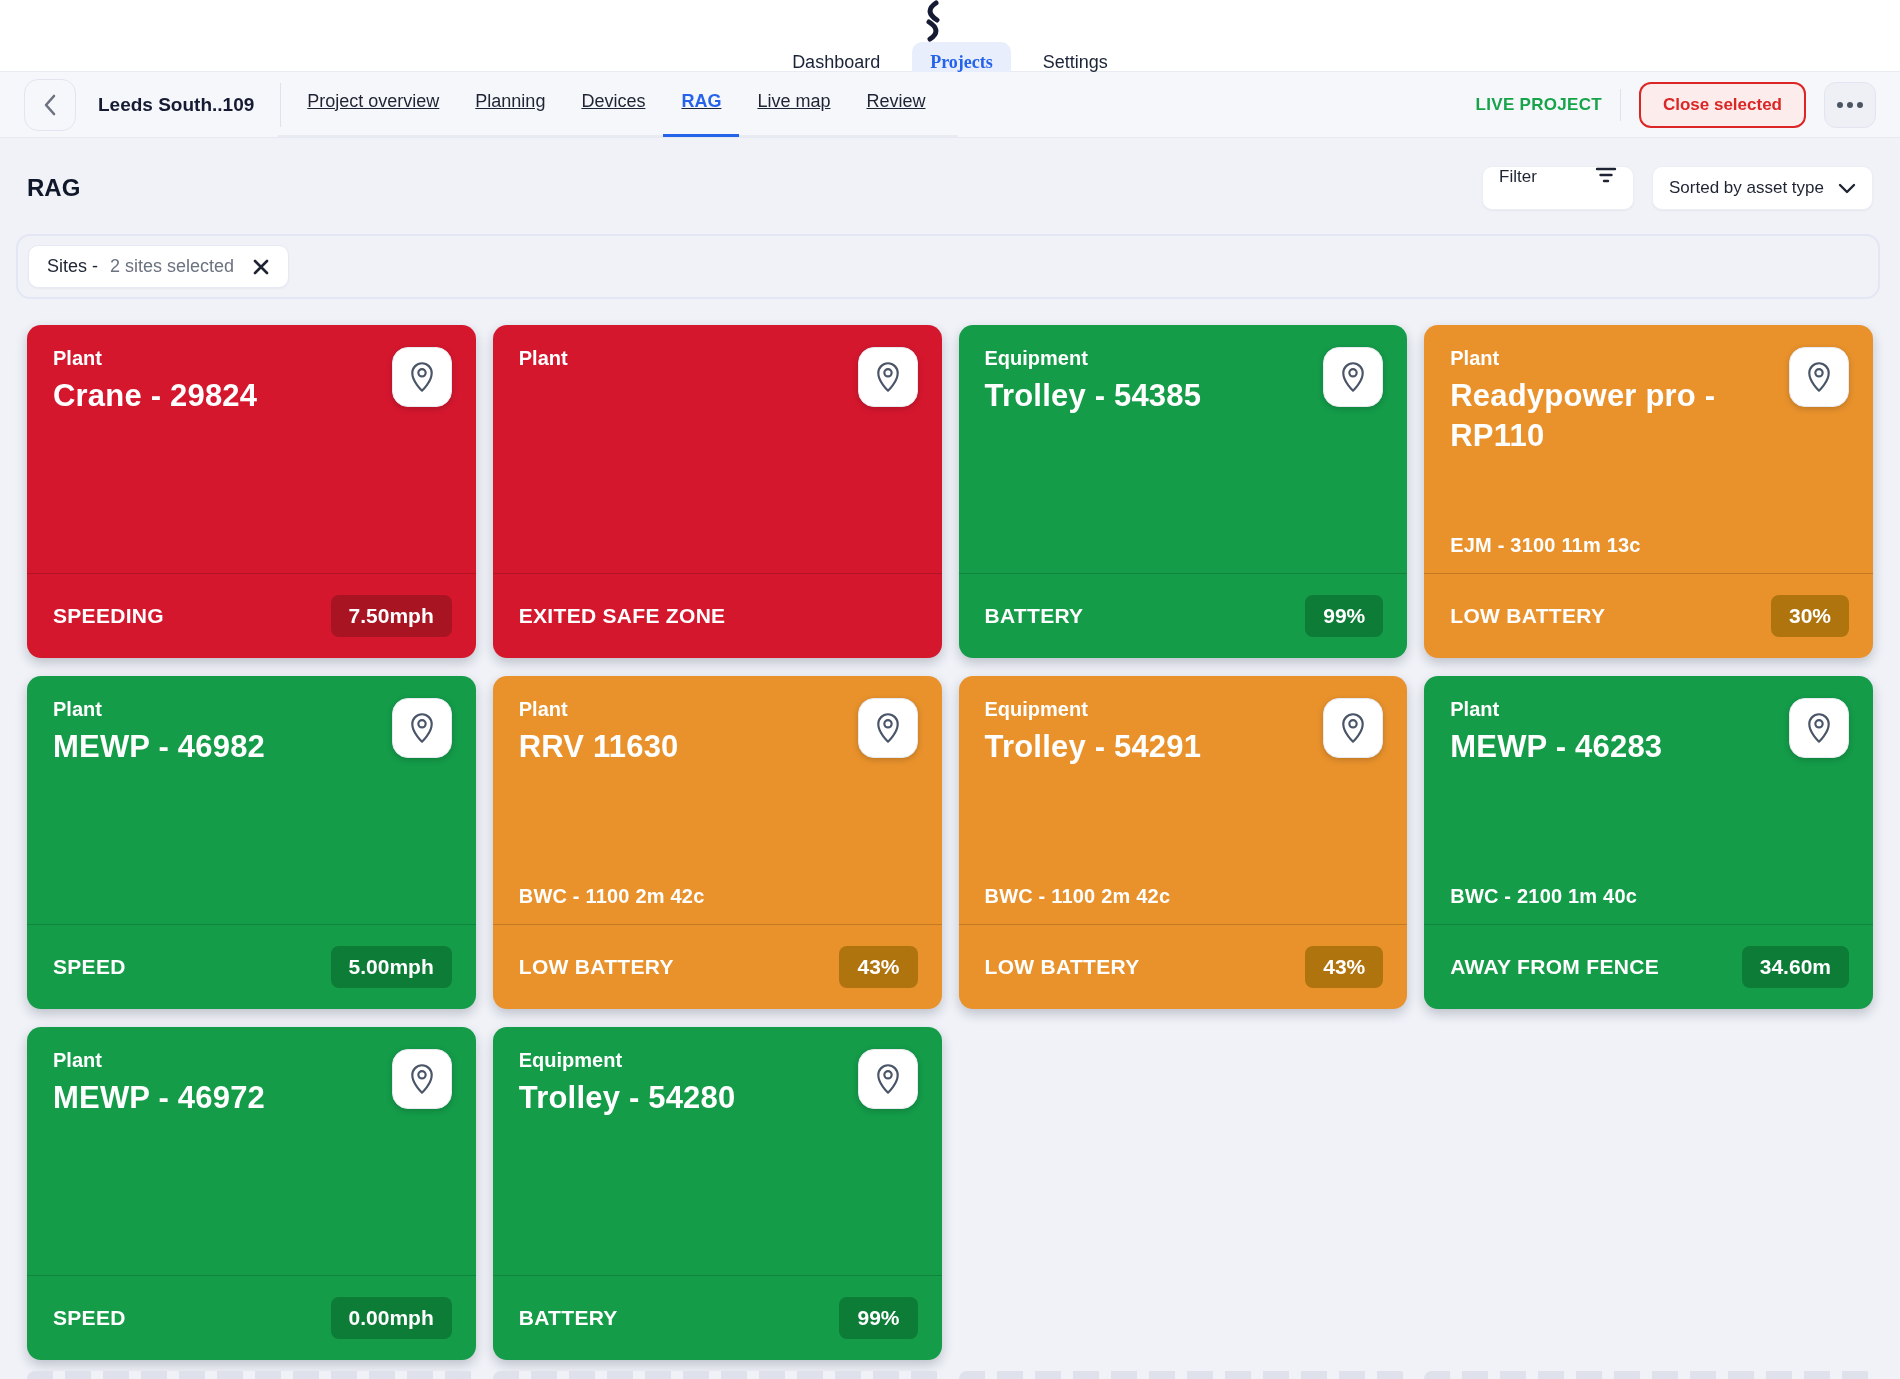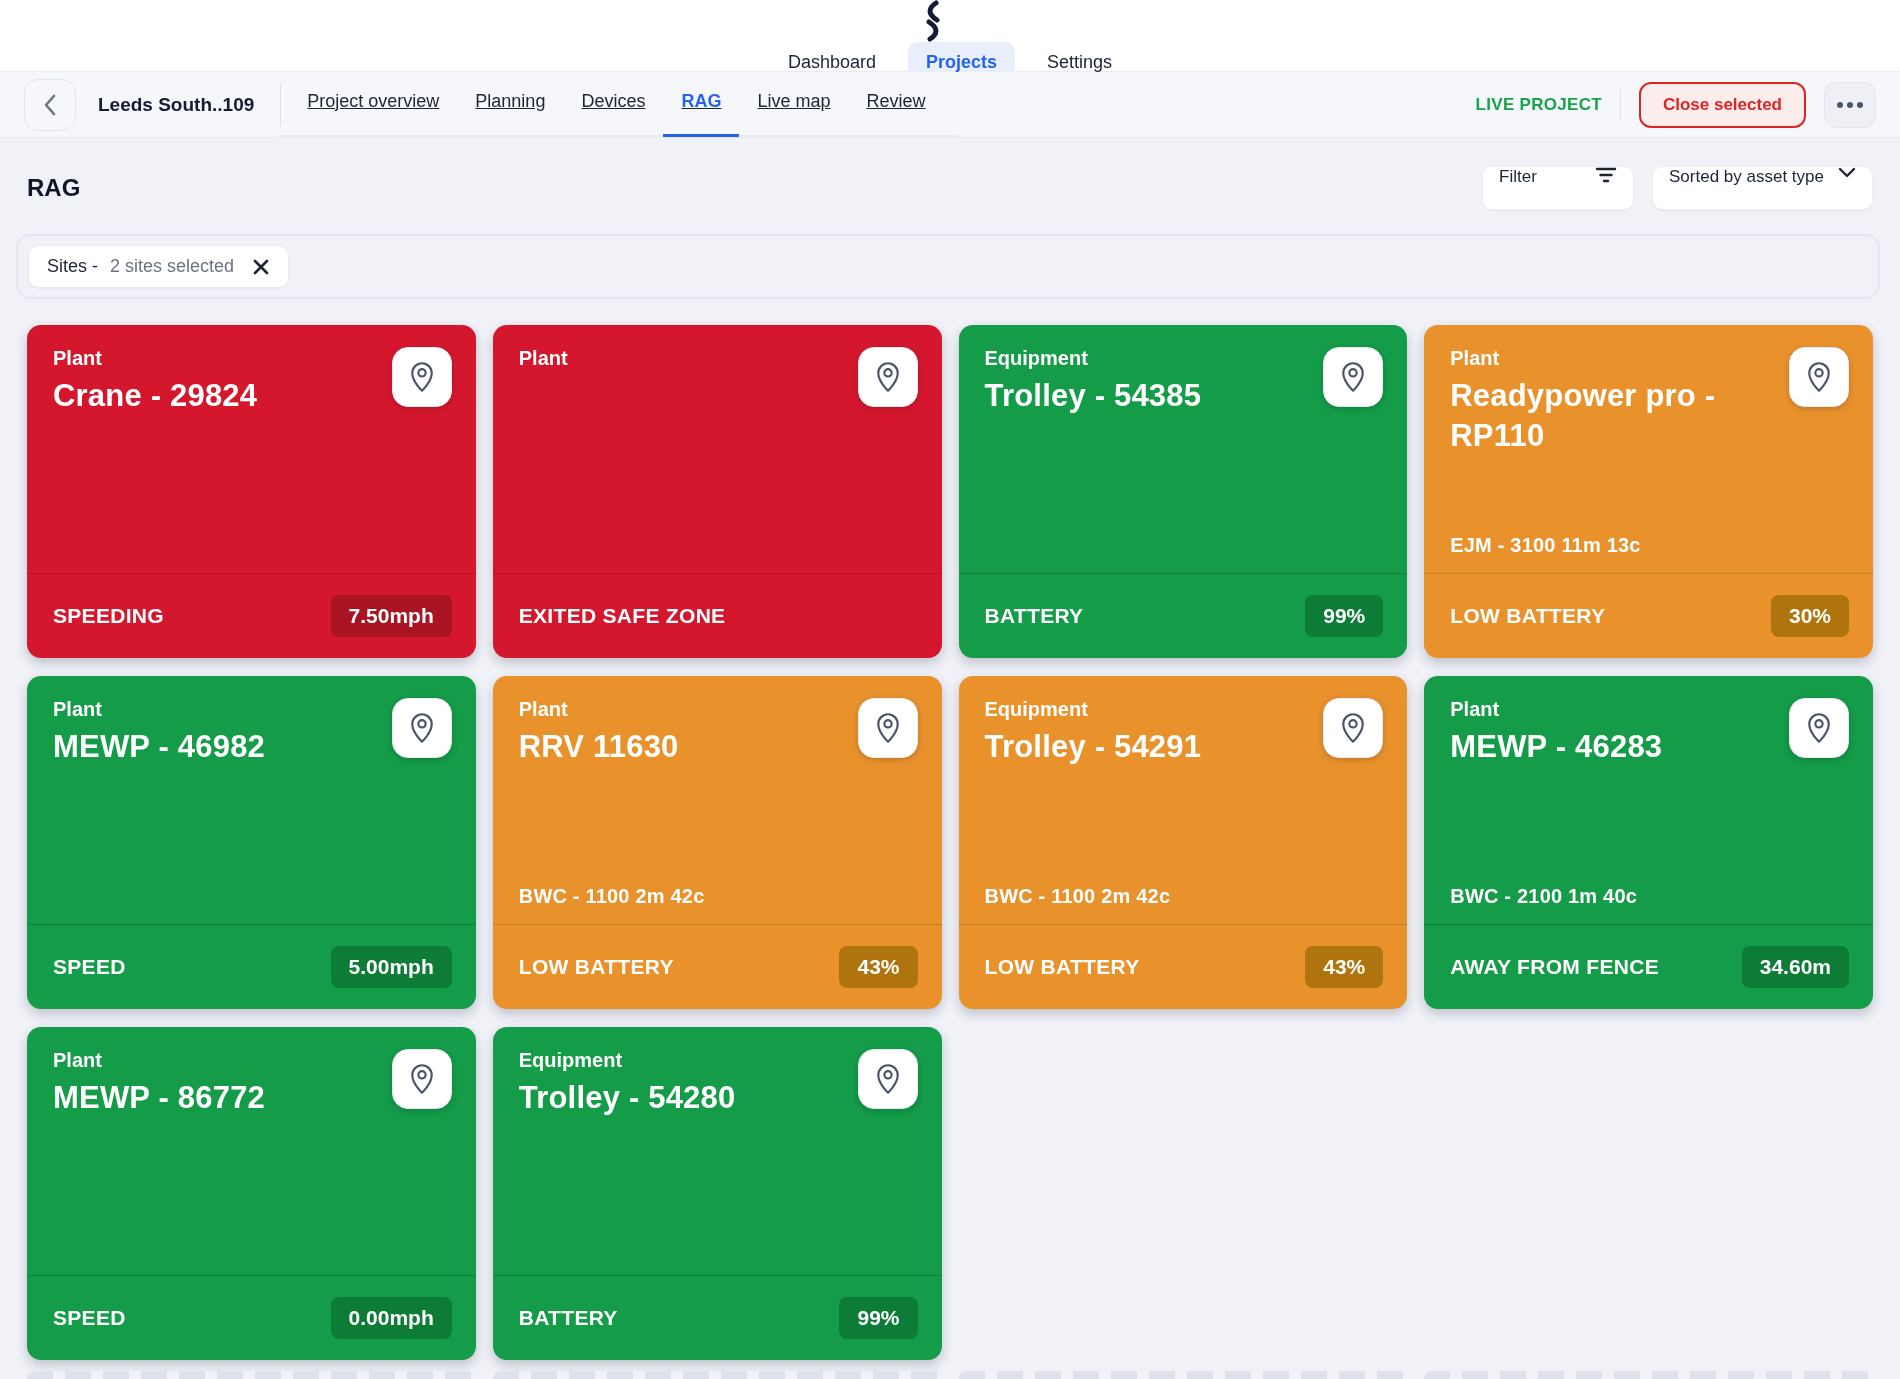--- a/index.html
+++ b/index.html
@@ -18,21 +18,21 @@
     display:flex; align-items:center;
     padding:0 28px; border-bottom:1px solid #e9ebf3;flex-direction:column;
   }
   .brand { width:34px; height:44px; display:flex; align-items:center; justify-content:center; margin-right:34px; }
   .topnav-items { display:flex; align-items:center; gap:14px; }
   .topnav-item {
     font-size:18px; font-weight:500; color:#1b2337;
     padding:10px 18px; border-radius:10px; cursor:pointer;
     background:transparent; border:none; font-family:inherit;
   }
-  .topnav-item.active { color:#2563eb; background:#e8eefc; font-weight:600; }
+  .topnav-item.active { color:#2563eb; background:#e8eefc; font-weight:600;font-family:Liberation Serif, serif; }
   .avatar {
     margin-left:auto; width:46px; height:46px; border-radius:12px;
     background:#e4ebfc; color:#2563eb; font-weight:700; font-size:18px;
     display:flex; align-items:center; justify-content:center; cursor:pointer;
   }
 
   
   .projectbar {
     height:66px; background:#f6f7fb; border-bottom:1px solid #e7e9f2;
     display:flex; align-items:center; padding:0 24px; position:relative;
@@ -69,21 +69,21 @@
   .page-title { font-size:24px; font-weight:700; color:#0f172a; }
   .toolbar-right { margin-left:auto; display:flex; align-items:center; gap:18px; }
   .filter-btn {
     width:152px; height:44px; background:#ffffff; border:1px solid #eceef5; border-radius:10px;
     display:flex; align-items:flex-start; justify-content:space-between; padding:0 16px;
     font-size:17px; color:#1e2433; font-family:inherit; cursor:pointer;
     box-shadow:0 1px 2px rgba(15,23,42,0.05);
   }
   .sort-btn {
     height:44px; background:#ffffff; border:1px solid #eceef5; border-radius:10px;
-    display:flex; gap:14px; padding:0 16px;
+    display:flex; align-items:center; gap:14px; padding:0 16px;
     font-size:17px; color:#1e2433; font-family:inherit; cursor:pointer;
     box-shadow:0 1px 2px rgba(15,23,42,0.05);
   }
 
   
   .chip-row {
     margin:24px 20px 0 16px; border:2px solid #e3e7f4; border-radius:14px;
     padding:9px 10px; display:flex; align-items:center;
   }
   .chip {
@@ -380,21 +380,21 @@
     <div class="card-footer">
       <span class="card-alert">AWAY FROM FENCE</span>
       <span class="card-badge">34.60m</span>
     </div>
   </article>
 
   <article class="card card--green">
     <div class="card-head">
       <div class="card-titles">
         <div class="card-category">Plant</div>
-        <div class="card-name">MEWP - 86772</div>
+        <div class="card-name">MEWP - 46972</div>
       </div>
       <button class="pin-btn">
         <svg width="28" height="32" viewBox="0 0 24 28" fill="none">
           <path d="M12 26 C12 26 3.5 18.2 3.5 10.5 A8.5 8.5 0 1 1 20.5 10.5 C20.5 18.2 12 26 12 26 Z" stroke="#4a5568" stroke-width="1.9" stroke-linejoin="round"></path>
           <circle cx="12" cy="10.3" r="3.2" stroke="#4a5568" stroke-width="1.9"></circle>
         </svg>
       </button>
     </div>
     <div class="card-info"></div>
     <div class="card-divider"></div>

